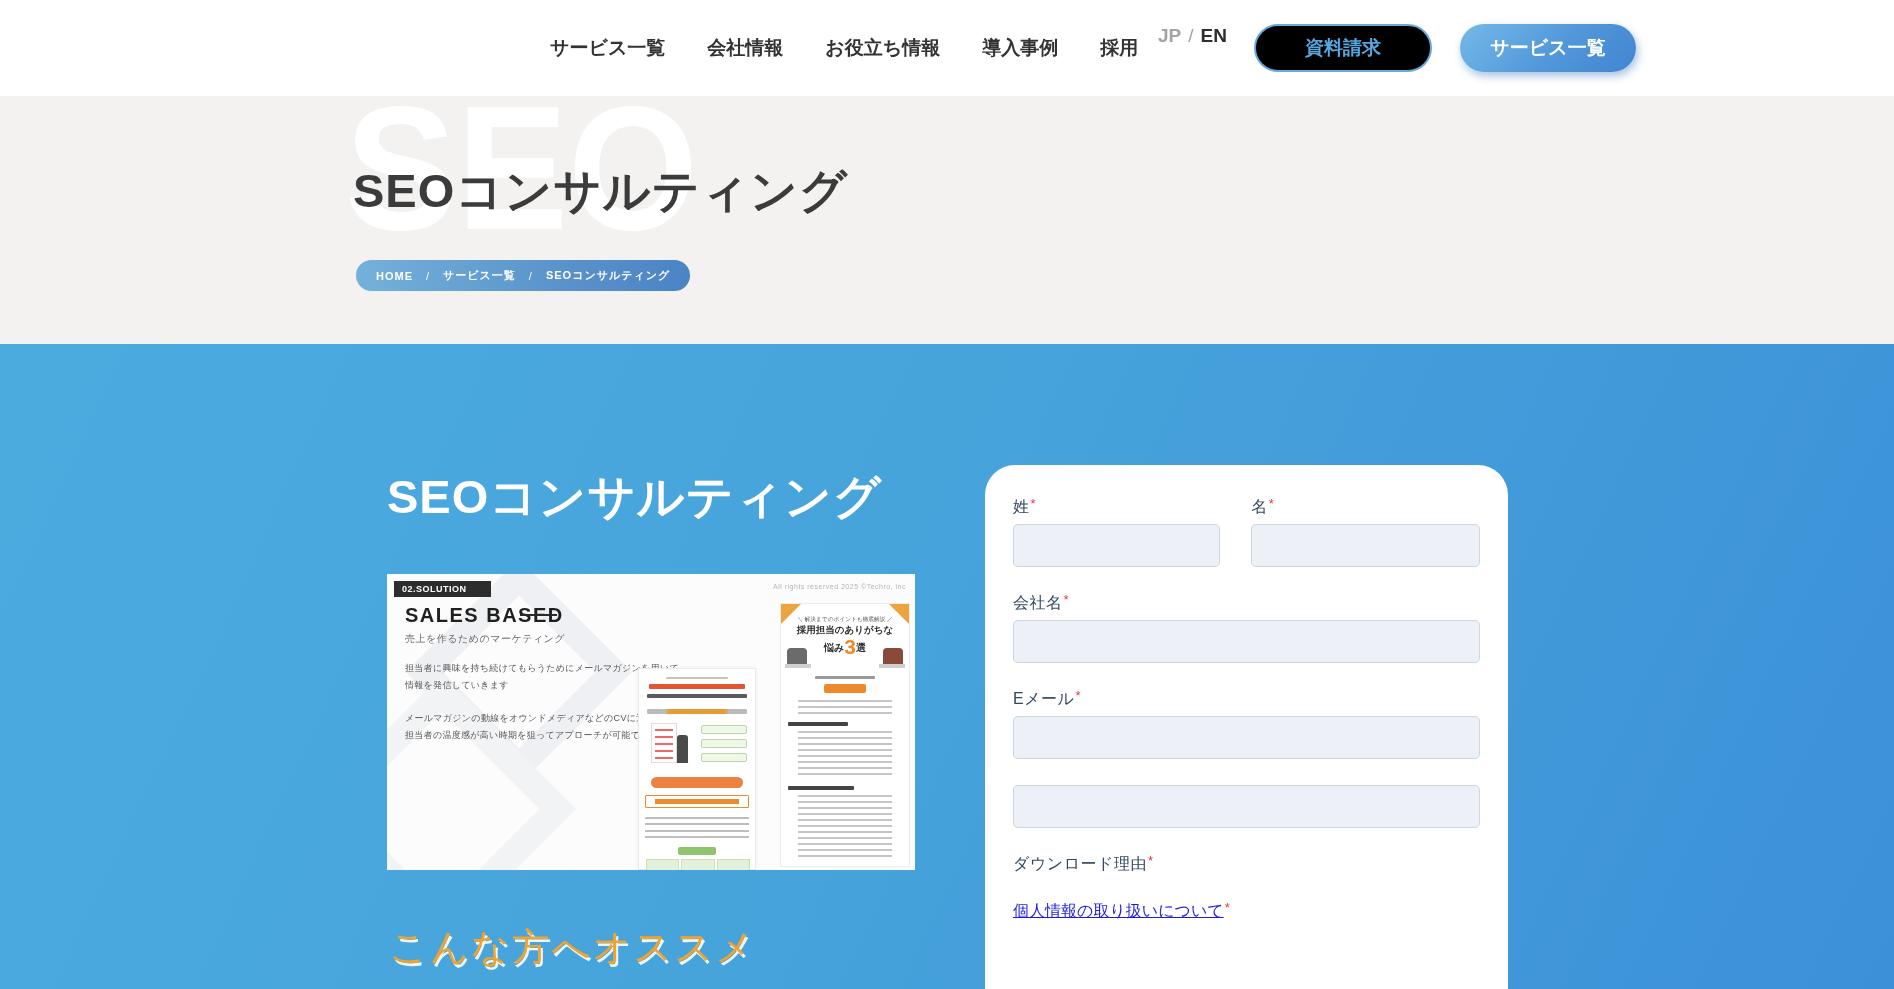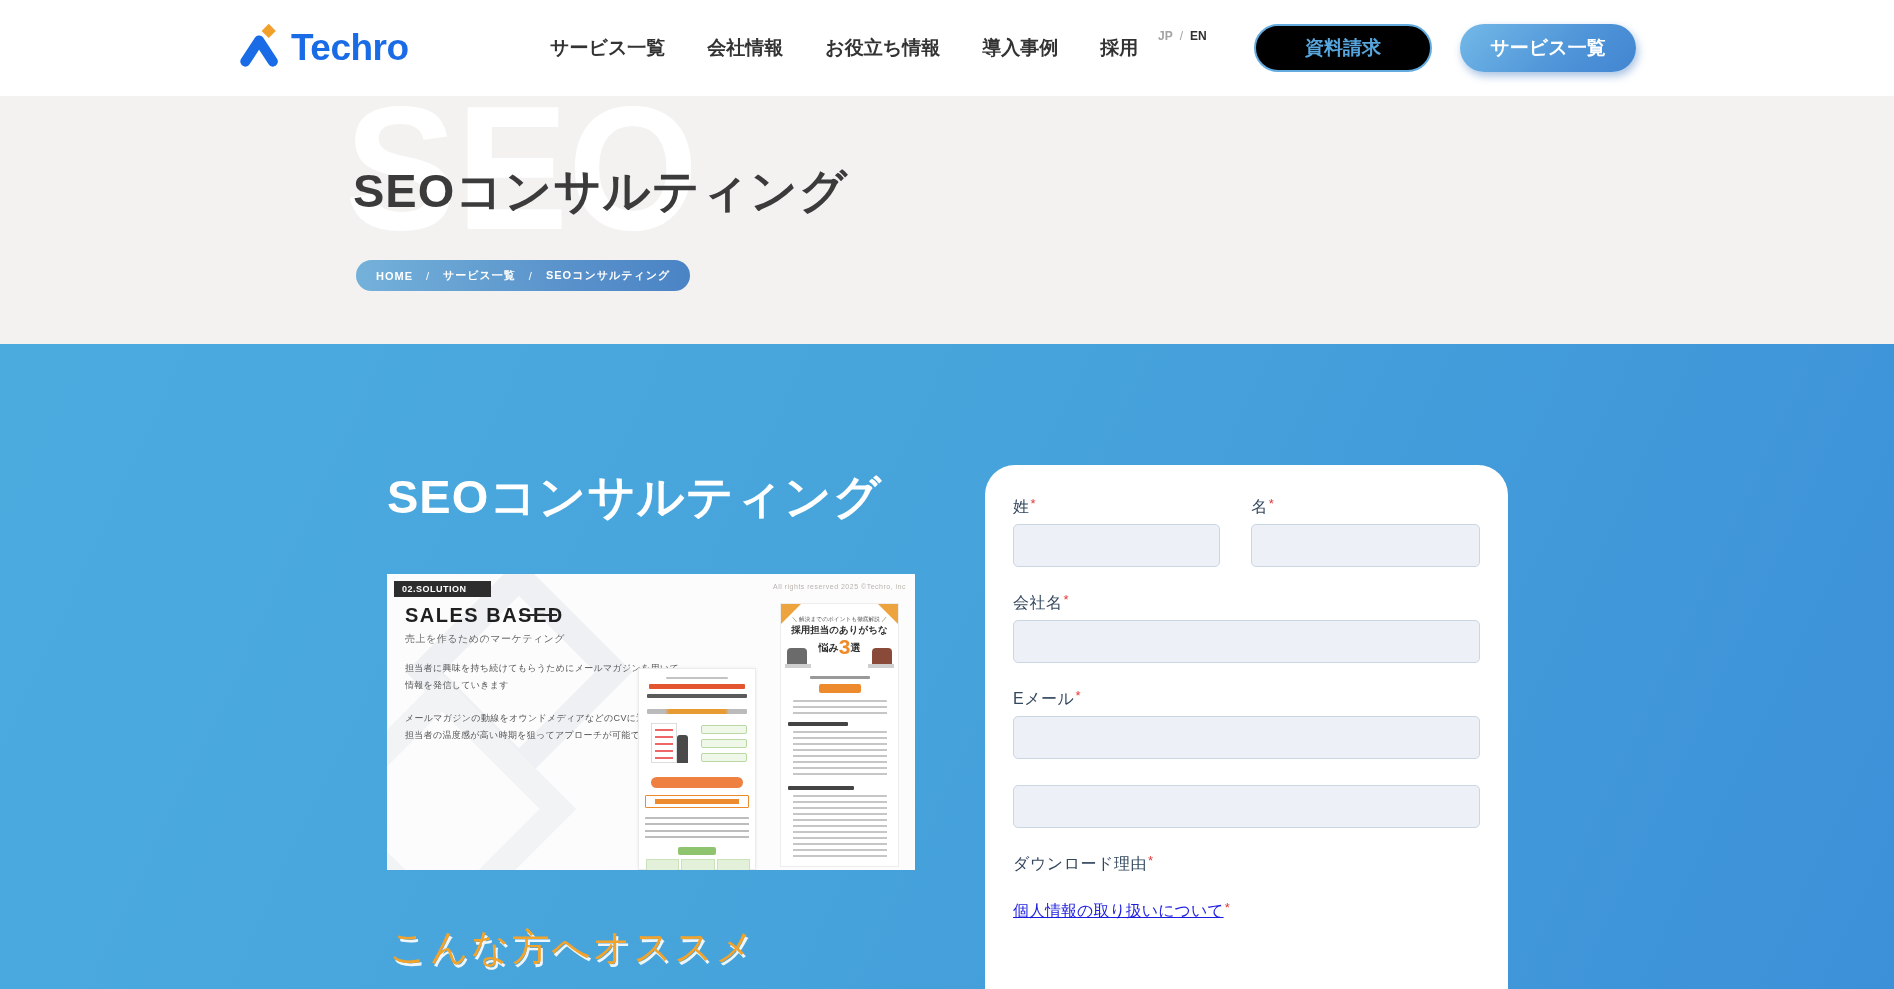--- a/index.html
+++ b/index.html
@@ -5,21 +5,21 @@
   * { margin:0; padding:0; box-sizing:border-box; }
   html,body { width:1894px; height:989px; overflow:hidden; font-family:"Liberation Sans", sans-serif; background:#fff; }
   .page { position:relative; width:1894px; height:989px; }
 
   
   .header { position:absolute; top:0; left:0; width:100%; height:96px; background:#ffffff; z-index:10; }
   .logo { position:absolute; left:238px; top:24px; display:flex; align-items:center; gap:9px; }
   .logo-text { font-size:37px; font-weight:bold; color:#1a6ce6; letter-spacing:-0.5px; }
   .nav { position:absolute; left:550px; top:0; height:96px; display:flex; align-items:center; gap:42px; }
   .nav-item { font-size:19px; font-weight:600; color:#333; cursor:pointer; white-space:nowrap; }
-  .lang { position:absolute; left:1158px; top:0; height:72px; display:flex; align-items:center; gap:7px; font-size:12px; font-weight:bold; }
+  .lang { position:absolute; left:1158px; top:0; height:72px; display:flex; align-items:center; gap:7px; font-size:19px; font-weight:bold; }
   .lang-jp { color:#a3a3a3; } .lang-sep { color:#a3a3a3; font-weight:normal; } .lang-en { color:#2e2e2e; }
   .btn-outline { position:absolute; left:1254px; top:24px; width:178px; height:48px; border:2px solid #64ace0; border-radius:26px;
     background:#000000; color:#57a6de; font-size:19px; font-weight:bold; display:flex; align-items:center; justify-content:center; cursor:pointer; }
   .btn-solid { position:absolute; left:1460px; top:24px; width:176px; height:48px; border:none; border-radius:26px;
     background:linear-gradient(135deg,#74b9e8 0%,#4f95d8 60%,#4185d1 100%); color:#fff; font-size:19px; font-weight:bold;
     display:flex; align-items:center; justify-content:center; cursor:pointer; box-shadow:2px 4px 9px rgba(60,120,190,.45); }
 
   
   .hero { position:absolute; top:96px; left:0; width:100%; height:248px; background:#f3f2f1; overflow:hidden; }
   .watermark { position:absolute; left:345px; top:-16px; font-size:176px; line-height:1; font-weight:bold; color:#ffffff;
@@ -65,21 +65,21 @@
   .d1-g { position:absolute; right:0; width:46px; height:9px; background:#eff7e8; border:1px solid #b9d8a4; border-radius:2px; }
   .d1-btn1 { top:108px; width:92px; height:11px; background:#ee8042; border-radius:6px; }
   .d1-btn2 { top:126px; width:104px; height:13px; background:#fff; border:1px solid #ee8a2e;
     display:flex; align-items:center; justify-content:center; }
   .d1-btn2-in { width:84px; height:5px; background:#ee8a2e; }
   .d1-par { top:148px; width:104px; height:26px; background:repeating-linear-gradient(#bdbdbd 0 2px, transparent 2px 6.5px); }
   .d1-glabel { top:178px; width:38px; height:8px; background:#8fc46f; border-radius:2px; }
   .d1-flow { position:absolute; left:7px; top:190px; width:104px; height:12px; display:flex; gap:2px; }
   .d1-flow span { flex:1; background:#e4f1da; border:1px solid #c9e2b8; }
 
-  .doc2 { position:absolute; left:393px; top:29px; width:119px; height:264px; background:#fff; border:1px solid #ededed; }
+  .doc2 { position:absolute; left:393px; top:29px; width:130px; height:264px; background:#fff; border:1px solid #ededed; }
   .d2-tri-l { position:absolute; left:0; top:0; width:0; height:0; border-top:20px solid #eda43f; border-right:20px solid transparent; }
   .d2-tri-r { position:absolute; right:0; top:0; width:0; height:0; border-top:20px solid #eda43f; border-left:20px solid transparent; }
   .d2-caption { position:absolute; left:0; top:11px; width:100%; text-align:center; font-size:6px; color:#555;
     transform:scale(.95); white-space:nowrap; }
   .d2-title1 { position:absolute; left:0; top:20px; width:100%; text-align:center; font-size:9.5px; font-weight:bold; color:#2e2e2e; white-space:nowrap; }
   .d2-title2 { position:absolute; left:0; top:31px; width:100%; text-align:center; font-weight:bold; color:#2e2e2e; font-size:10px; }
   .d2-num { font-size:21px; color:#ef8a2a; vertical-align:-3px; }
   .d2-figL { position:absolute; left:6px; top:44px; width:20px; height:16px; background:#6b6b6b; border-radius:4px 4px 0 0; }
   .d2-figR { position:absolute; right:6px; top:44px; width:20px; height:16px; background:#8a4a3a; border-radius:4px 4px 0 0; }
   .d2-lap { position:absolute; top:60px; width:26px; height:4px; background:#cfcfcf; }
@@ -105,29 +105,20 @@
   .sel-text { color:#9aabbd; font-size:17px; }
   .chev { color:#7b8da0; font-size:13px; transform:scaleY(.75); }
   .privacy { font-size:16px; color:#1d1de0; text-decoration:underline; font-weight:500; cursor:pointer; }
 </style>
 </head>
 <body>
 
 <div class="page">
 
   <div class="header">
-    <div class="logo">
-      <span>
-        <svg width="44" height="44" viewBox="0 0 48 46">
-          <path d="M8 40 L23 17 L38 40" fill="none" stroke="#1a6ce6" stroke-width="11" stroke-linecap="round" stroke-linejoin="round"></path>
-          <rect x="28" y="1" width="11" height="11" fill="#f2a02c" transform="rotate(45 33.5 6.5)"></rect>
-        </svg>
-      </span>
-      <span class="logo-text">Techro</span>
-    </div>
     <nav class="nav">
       <span class="nav-item">サービス一覧</span>
       <span class="nav-item">会社情報</span>
       <span class="nav-item">お役立ち情報</span>
       <span class="nav-item">導入事例</span>
       <span class="nav-item">採用</span>
     </nav>
     <div class="lang">
       <span class="lang-jp">JP</span>
       <span class="lang-sep">/</span>

